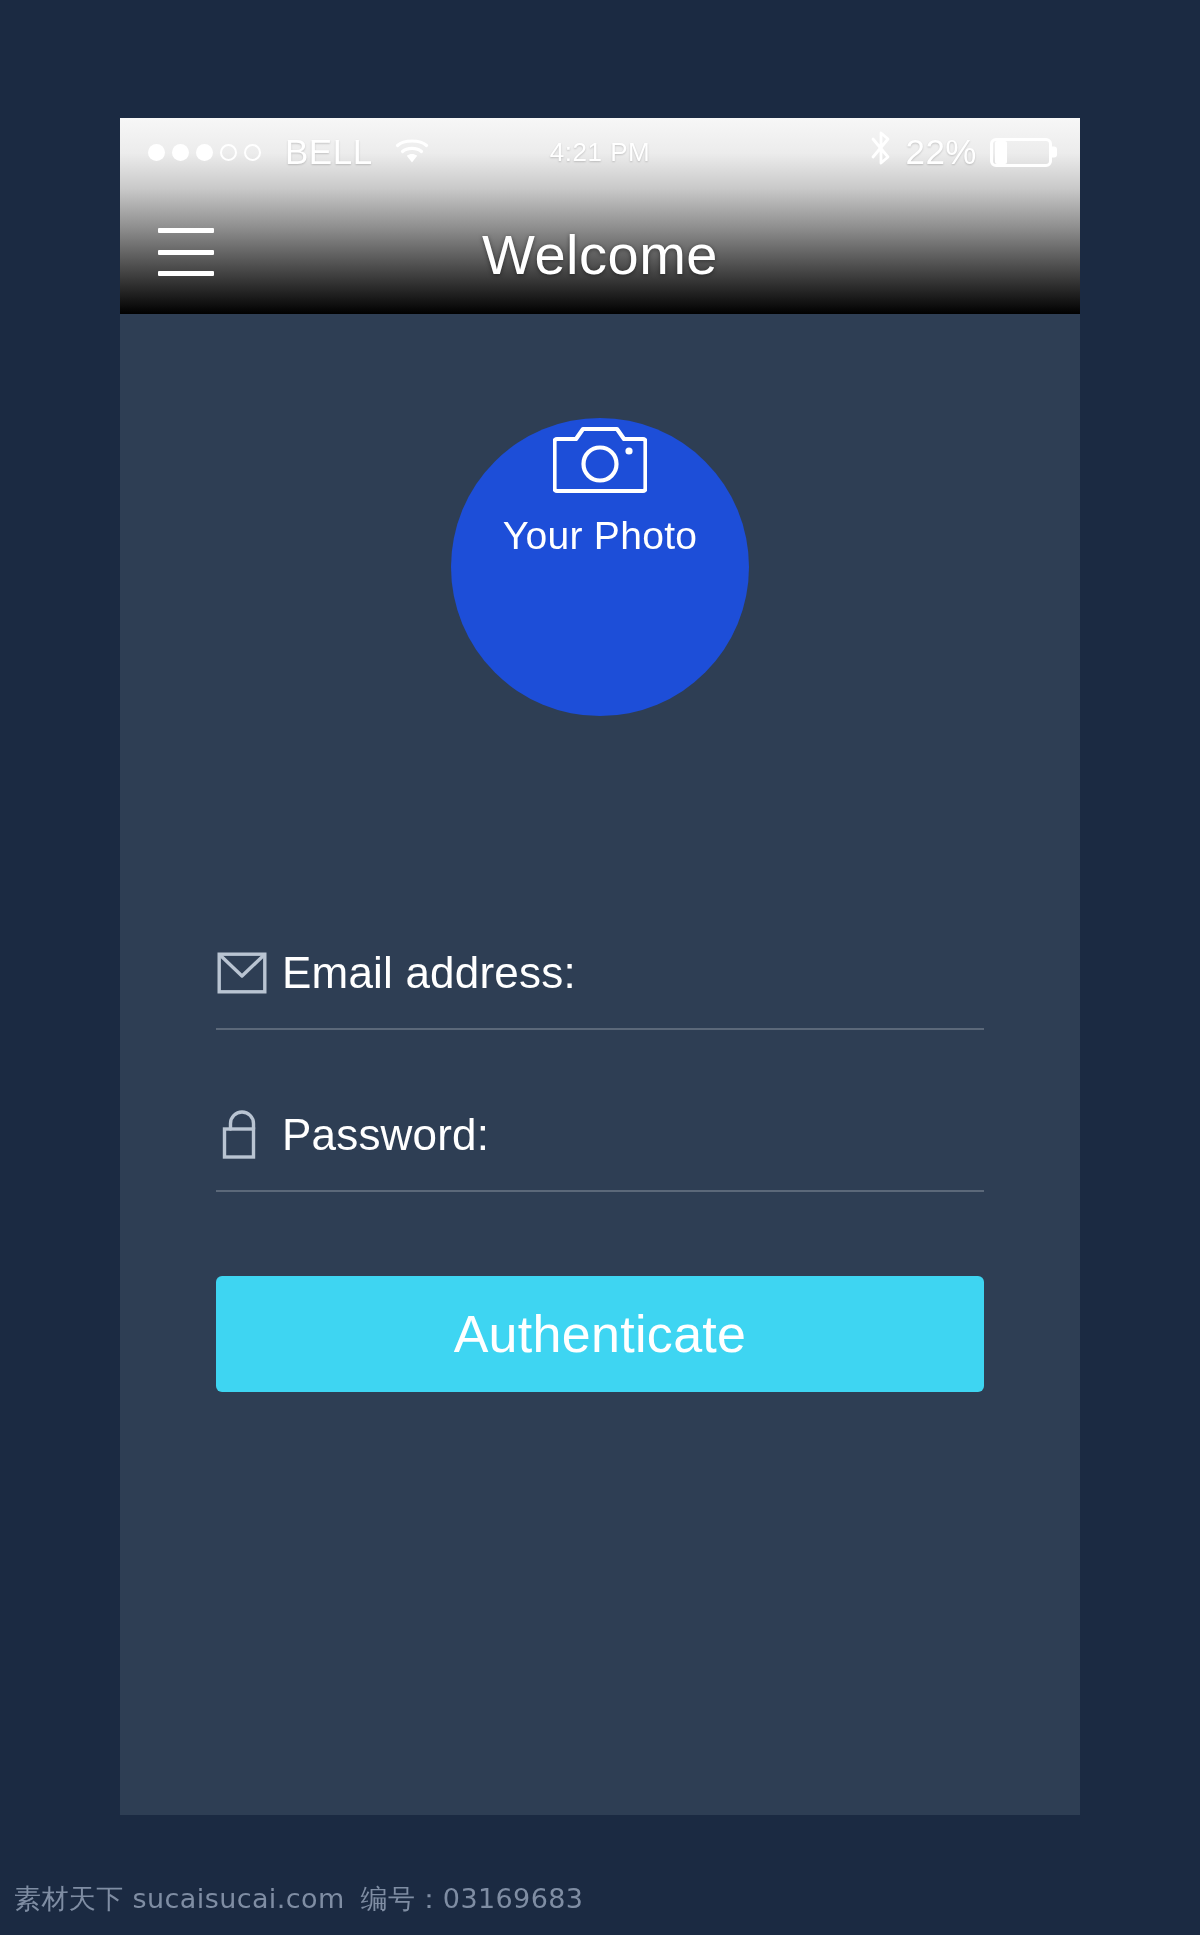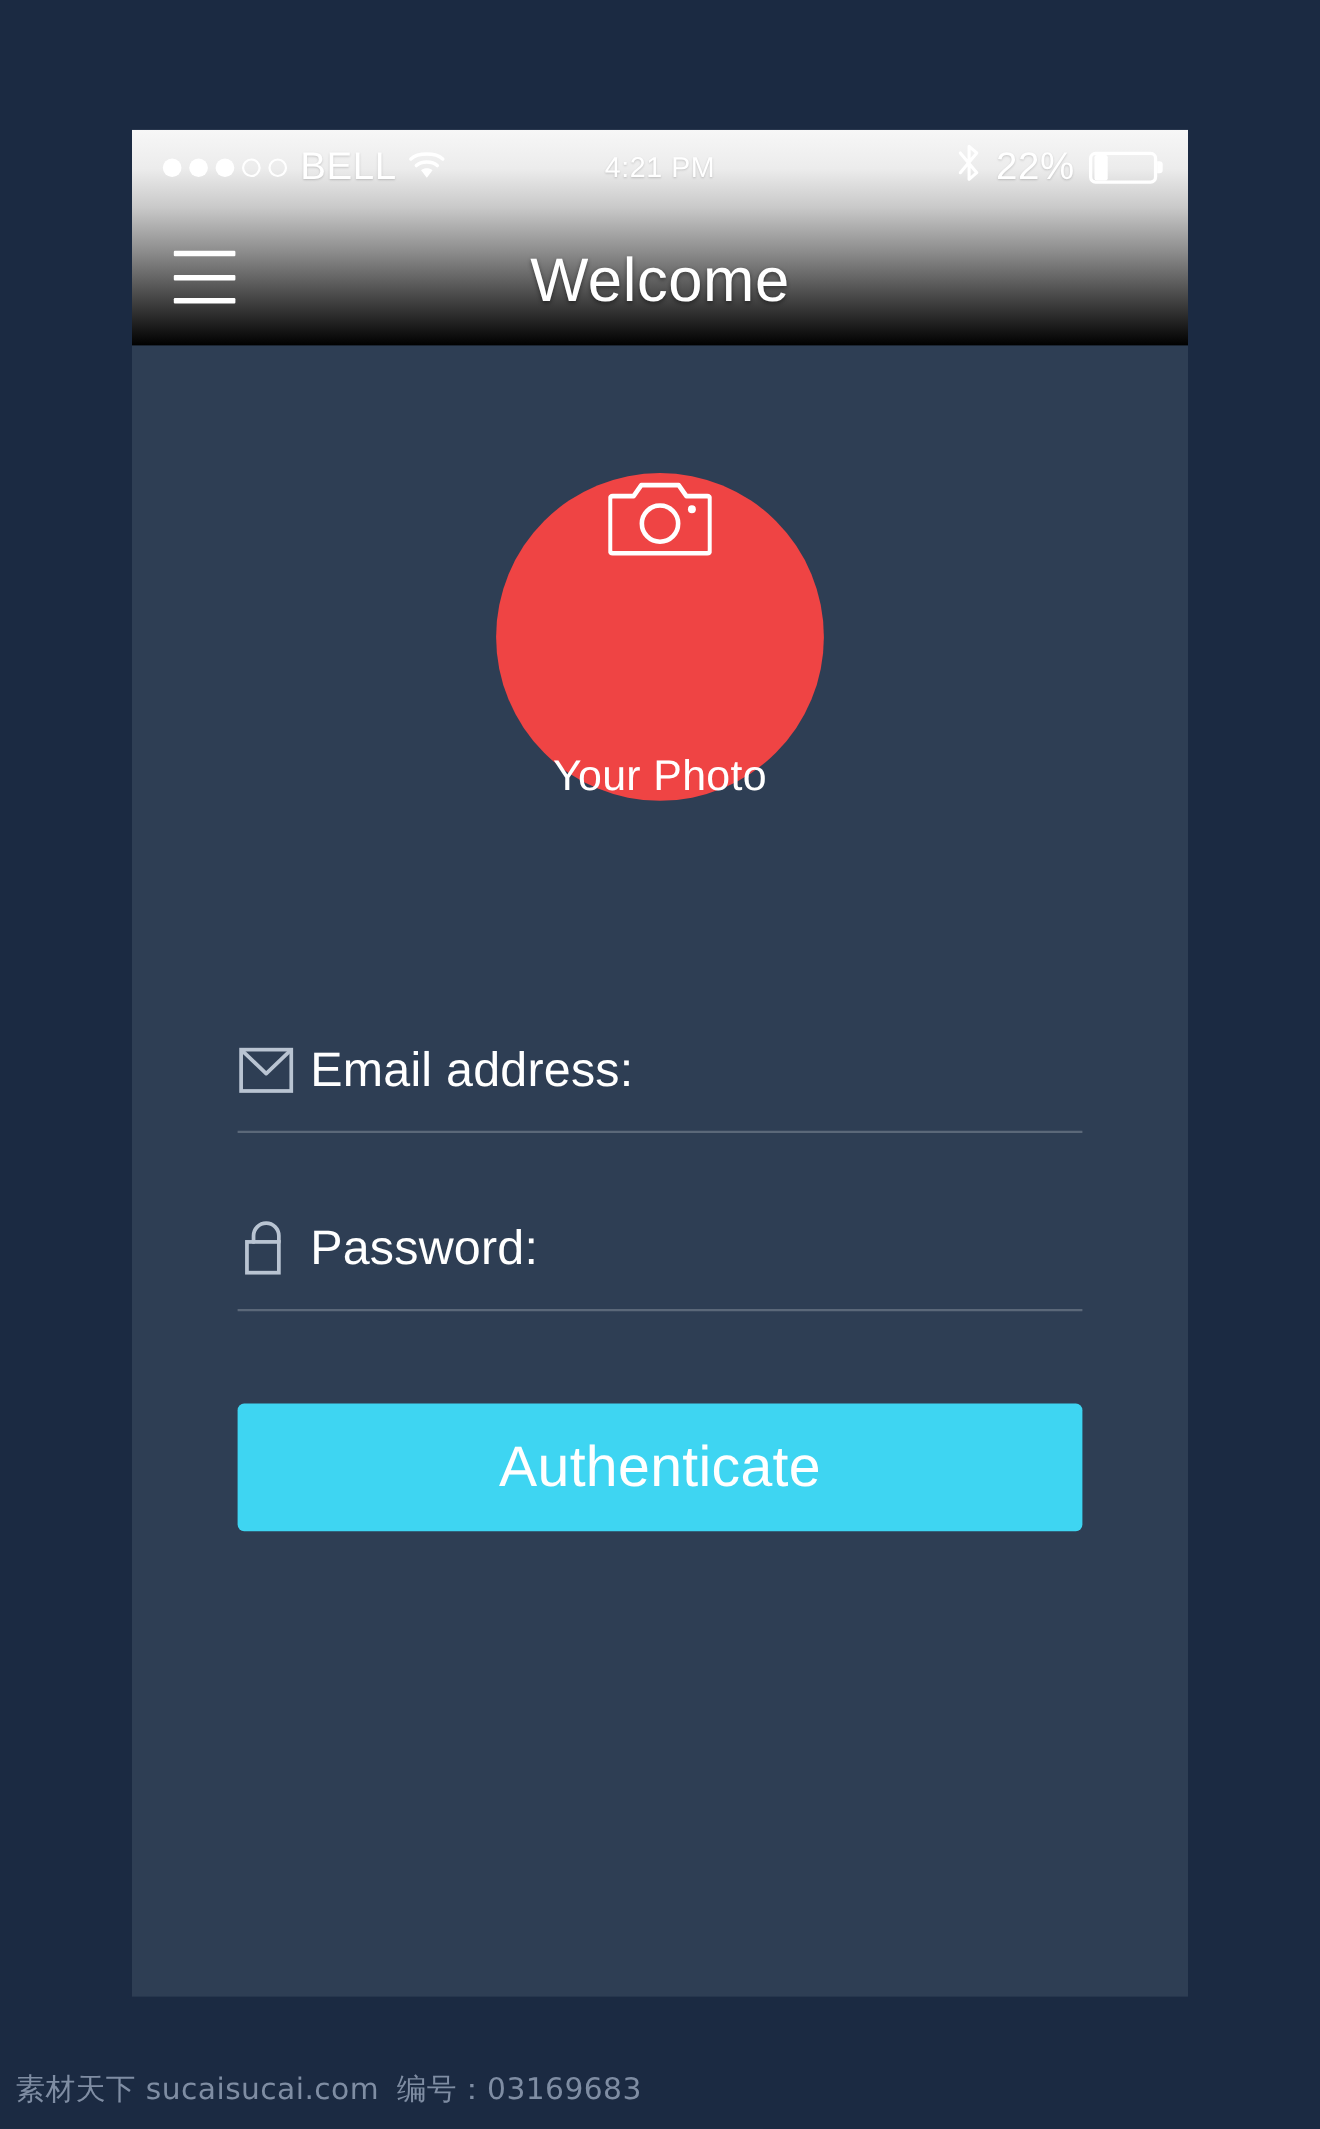--- a/index.html
+++ b/index.html
@@ -44,21 +44,21 @@
     align-items: center;
     color: #ffffff;
     font-size: 35px;
     letter-spacing: 0.5px;
     z-index: 3;
     box-sizing: border-box;
     padding: 0 28px;
   }
   .sb-left {
     display: flex;
-    gap: 6px;
+    gap: 18px;
     flex: 0 0 auto;
   }
   .dots { display: flex; align-items: center; gap: 7px; }
   .dot {
     width: 17px; height: 17px;
     border-radius: 50%;
     box-sizing: border-box;
   }
   .dot.filled { background: #ffffff; }
   .dot.hollow { background: transparent; border: 2px solid #ffffff; }
@@ -170,29 +170,29 @@
     width: 960px;
     height: 1501px;
     background: #2e3e54;
   }
 
   
   #avatar {
     position: absolute;
     left: 50%;
     transform: translateX(-50%);
-    top: 116px;
+    top: 104px;
     width: 298px;
     height: 298px;
     border-radius: 50%;
-    background: #ef4444;
+    background: #1d4ed8;
     display: flex;
     flex-direction: column;
     align-items: center;
-    justify-content: space-between;
+    justify-content: flex-start;
     cursor: pointer;
   }
   #camera-icon { margin-bottom: 14px; }
   #avatar-label {
     color: #ffffff;
     font-size: 39px;
     font-weight: 400;
     letter-spacing: 0.3px;
   }
 

